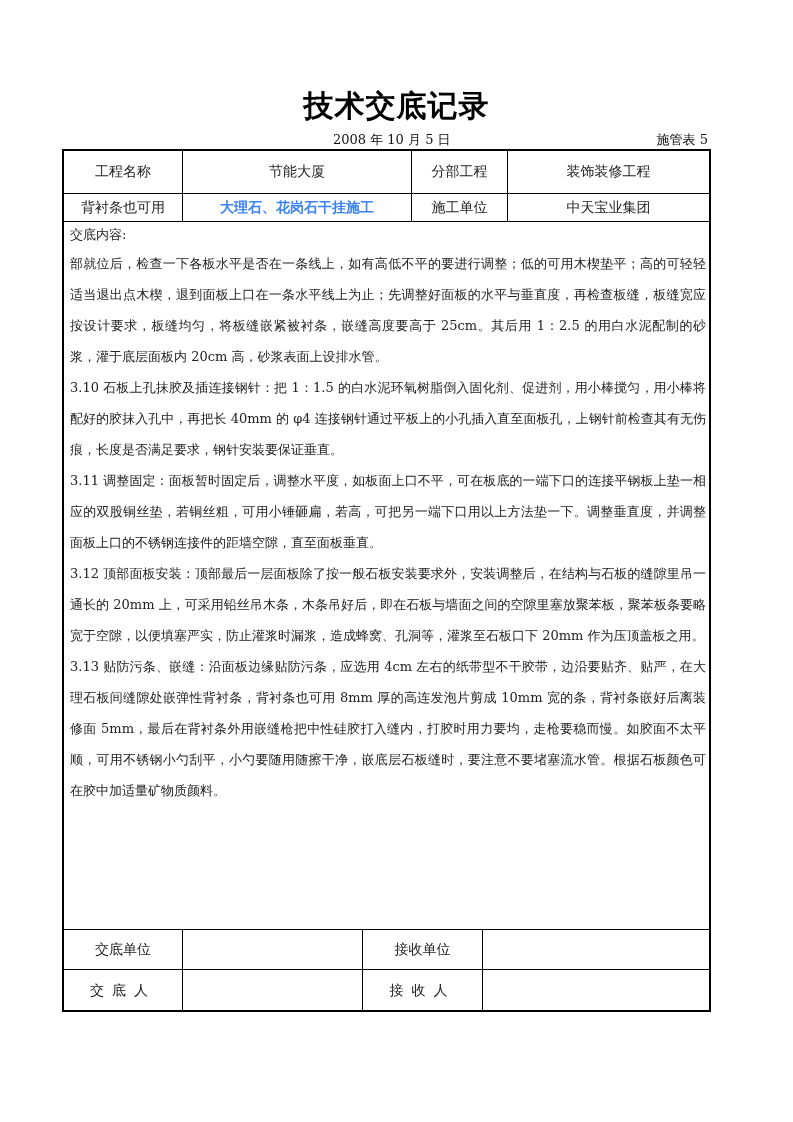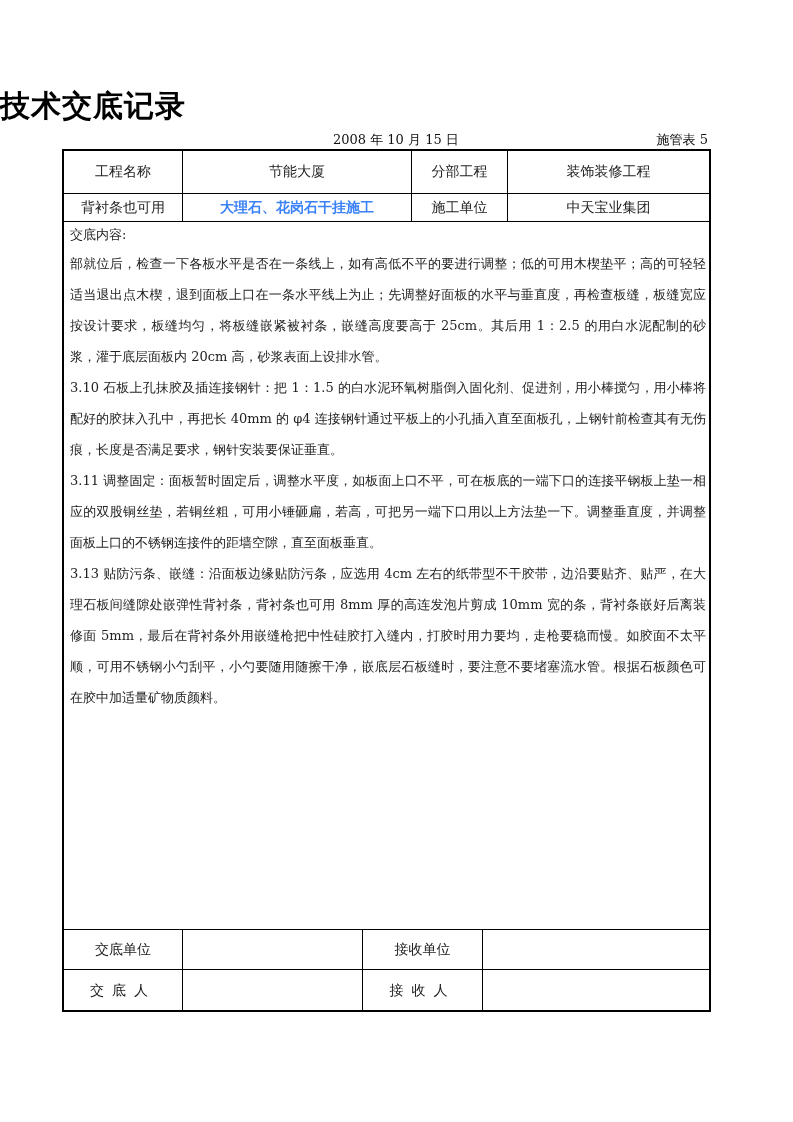--- a/index.html
+++ b/index.html
@@ -1,34 +1,34 @@
 <!DOCTYPE html>
 <html><head>
 <meta charset="utf-8">
 <style>
   html, body { margin:0; padding:0; background:#ffffff; }
   body { width:793px; height:1122px; position:relative; font-family:"DejaVu Serif","Liberation Serif",serif; color:#111; }
-  .title { position:absolute; left:0; width:793px; top:86px; text-align:left; font-family:"DejaVu Sans","Liberation Sans",sans-serif; font-weight:bold; font-size:30px; letter-spacing:1px; color:#000; }
+  .title { position:absolute; left:0; width:793px; top:86px; text-align:center; font-family:"DejaVu Sans","Liberation Sans",sans-serif; font-weight:bold; font-size:30px; letter-spacing:1px; color:#000; }
   .date { position:absolute; left:333px; top:131px; font-size:13px; }
   .formno { position:absolute; right:85px; top:131px; font-size:13px; }
   .frame { position:absolute; left:62px; top:149px; width:649px; height:863px; border:2px solid #000; box-sizing:border-box; }
   .hline { position:absolute; background:#000; height:1px; }
   .vline { position:absolute; background:#000; width:1px; }
   .cell { position:absolute; display:flex; align-items:center; justify-content:center; font-size:14px; color:#222;text-align:center; }
   .cell.bold { font-family:Liberation Mono, monospace; font-weight:bold; color:#3b82f6; }
   .content { position:absolute; left:70px; top:222px; width:636px; height:706px; overflow:hidden; font-size:13px; line-height:31px; color:#222; }
   .content .label { line-height:26px; }
   .content p { margin:0; text-align:justify; text-align-last:left; }
   .spaced { letter-spacing:8px; }
 </style>
 </head>
 <body>
 
 <div class="title">技术交底记录</div>
-<div class="date">2008 年 10 月 15 日</div>
+<div class="date">2008 年 10 月 5 日</div>
 <div class="formno">施管表 5</div>
 
 <div class="frame"></div>
 
 <div class="hline" style="left:62px; top:193px; width:649px;"></div>
 <div class="hline" style="left:62px; top:221px; width:649px;"></div>
 <div class="vline" style="left:182px; top:149px; height:73px;"></div>
 <div class="vline" style="left:411px; top:149px; height:73px;"></div>
 <div class="vline" style="left:507px; top:149px; height:73px;"></div>
 
@@ -40,20 +40,21 @@
 <div class="cell" style="left:64px; top:194px; width:118px; height:27px;">背衬条也可用</div>
 <div class="cell bold" style="left:183px; top:194px; width:228px; height:27px;">大理石、花岗石干挂施工</div>
 <div class="cell" style="left:412px; top:194px; width:95px; height:27px;">施工单位</div>
 <div class="cell" style="left:508px; top:194px; width:201px; height:27px;">中天宝业集团</div>
 
 <div class="content">
   <div class="label">交底内容:</div>
   <p>部就位后，检查一下各板水平是否在一条线上，如有高低不平的要进行调整；低的可用木楔垫平；高的可轻轻适当退出点木楔，退到面板上口在一条水平线上为止；先调整好面板的水平与垂直度，再检查板缝，板缝宽应按设计要求，板缝均匀，将板缝嵌紧被衬条，嵌缝高度要高于 25cm。其后用 1：2.5 的用白水泥配制的砂浆，灌于底层面板内 20cm 高，砂浆表面上设排水管。</p>
   <p>3.10 石板上孔抹胶及插连接钢针：把 1：1.5 的白水泥环氧树脂倒入固化剂、促进剂，用小棒搅匀，用小棒将配好的胶抹入孔中，再把长 40mm 的 φ4 连接钢针通过平板上的小孔插入直至面板孔，上钢针前检查其有无伤痕，长度是否满足要求，钢针安装要保证垂直。</p>
   <p>3.11 调整固定：面板暂时固定后，调整水平度，如板面上口不平，可在板底的一端下口的连接平钢板上垫一相应的双股铜丝垫，若铜丝粗，可用小锤砸扁，若高，可把另一端下口用以上方法垫一下。调整垂直度，并调整面板上口的不锈钢连接件的距墙空隙，直至面板垂直。</p>
+  <p>3.12 顶部面板安装：顶部最后一层面板除了按一般石板安装要求外，安装调整后，在结构与石板的缝隙里吊一通长的 20mm 上，可采用铅丝吊木条，木条吊好后，即在石板与墙面之间的空隙里塞放聚苯板，聚苯板条要略宽于空隙，以便填塞严实，防止灌浆时漏浆，造成蜂窝、孔洞等，灌浆至石板口下 20mm 作为压顶盖板之用。</p>
   <p>3.13 贴防污条、嵌缝：沿面板边缘贴防污条，应选用 4cm 左右的纸带型不干胶带，边沿要贴齐、贴严，在大理石板间缝隙处嵌弹性背衬条，背衬条也可用 8mm 厚的高连发泡片剪成 10mm 宽的条，背衬条嵌好后离装修面 5mm，最后在背衬条外用嵌缝枪把中性硅胶打入缝内，打胶时用力要均，走枪要稳而慢。如胶面不太平顺，可用不锈钢小勺刮平，小勺要随用随擦干净，嵌底层石板缝时，要注意不要堵塞流水管。根据石板颜色可在胶中加适量矿物质颜料。</p>
 </div>
 
 <div class="hline" style="left:62px; top:929px; width:649px;"></div>
 <div class="hline" style="left:62px; top:969px; width:649px;"></div>
 <div class="vline" style="left:182px; top:929px; height:83px;"></div>
 <div class="vline" style="left:362px; top:929px; height:83px;"></div>
 <div class="vline" style="left:482px; top:929px; height:83px;"></div>
 
 <div class="cell" style="left:64px; top:930px; width:118px; height:39px;">交底单位</div>

